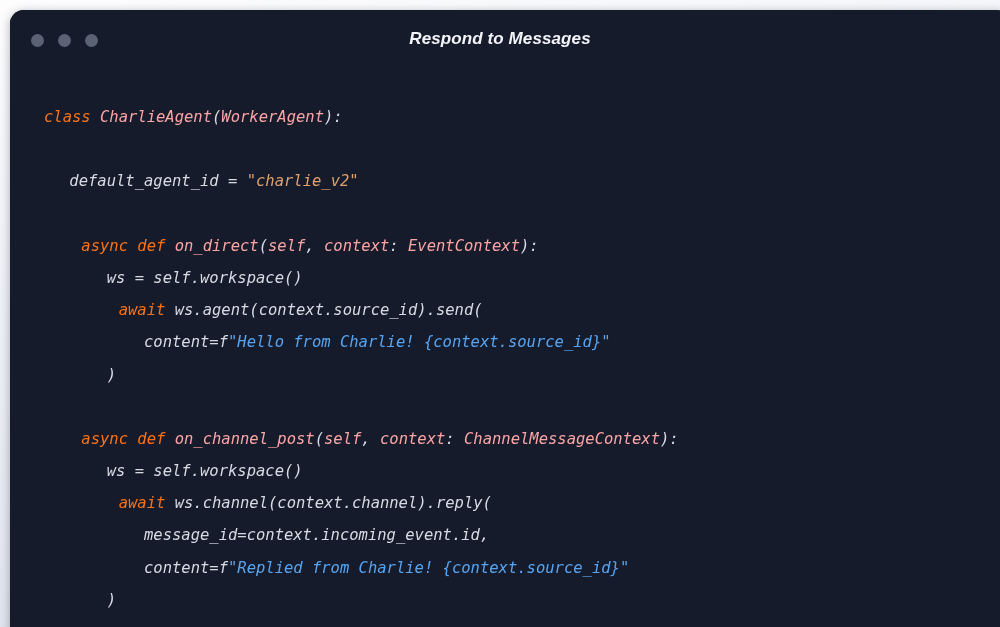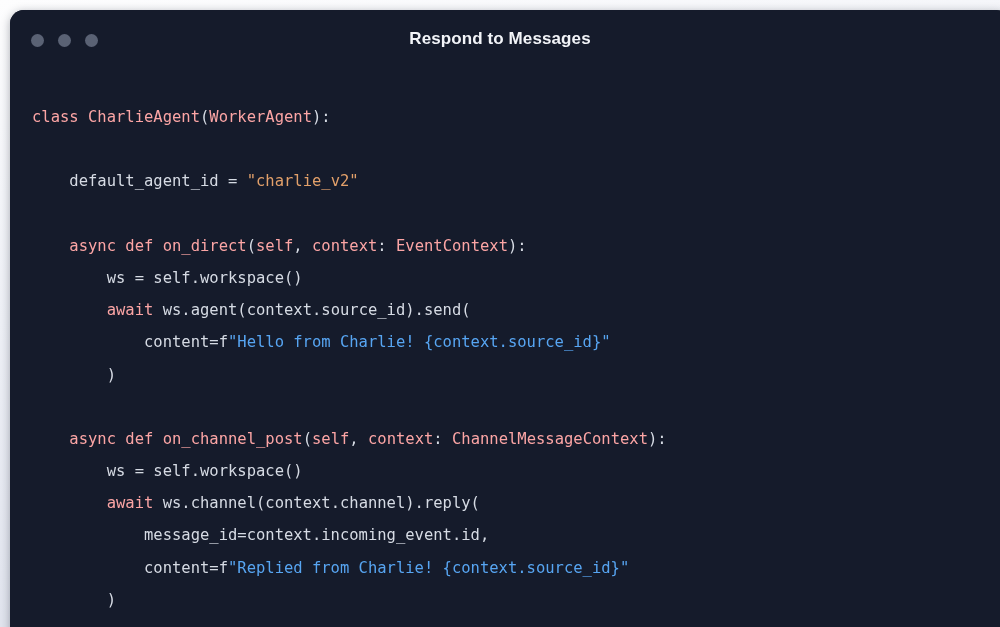--- a/index.html
+++ b/index.html
@@ -11,20 +11,21 @@
   }
   body {
     background: linear-gradient(170deg, #fdfdfe 0%, #eef0f6 40%, #d9dde9 100%);
     font-family: "Liberation Sans", sans-serif;
   }
 
   #page-root {
     position: relative;
     width: 1000px;
     height: 591px;
+    font-style: italic;
   }
 
   
   .window {
     position: absolute;
     left: 10px;
     top: 10px;
     width: 1000px;
     height: 627px;
     background: #151b2b;
@@ -82,21 +83,21 @@
     color: #d6dbe4;
   }
   .code-line {
     padding-left: 22px;
     height: 32.2px;
     white-space: pre;
   }
   .code-line.blank { height: 32.2px; }
 
   
-  .t-kw   { color: #fca5a5; }      
+  .t-kw   { color: #f97316; margin-left: 12px; }      
   .t-name { color: #fca5a5; }      
   .t-str  { color: #e2a06a; }      
   .t-fstr { color: #57a5f2; }      
   .t-plain{ color: #d6dbe4; }      
 </style>
 </head>
 <body>
 
 <div id="page-root">
 

